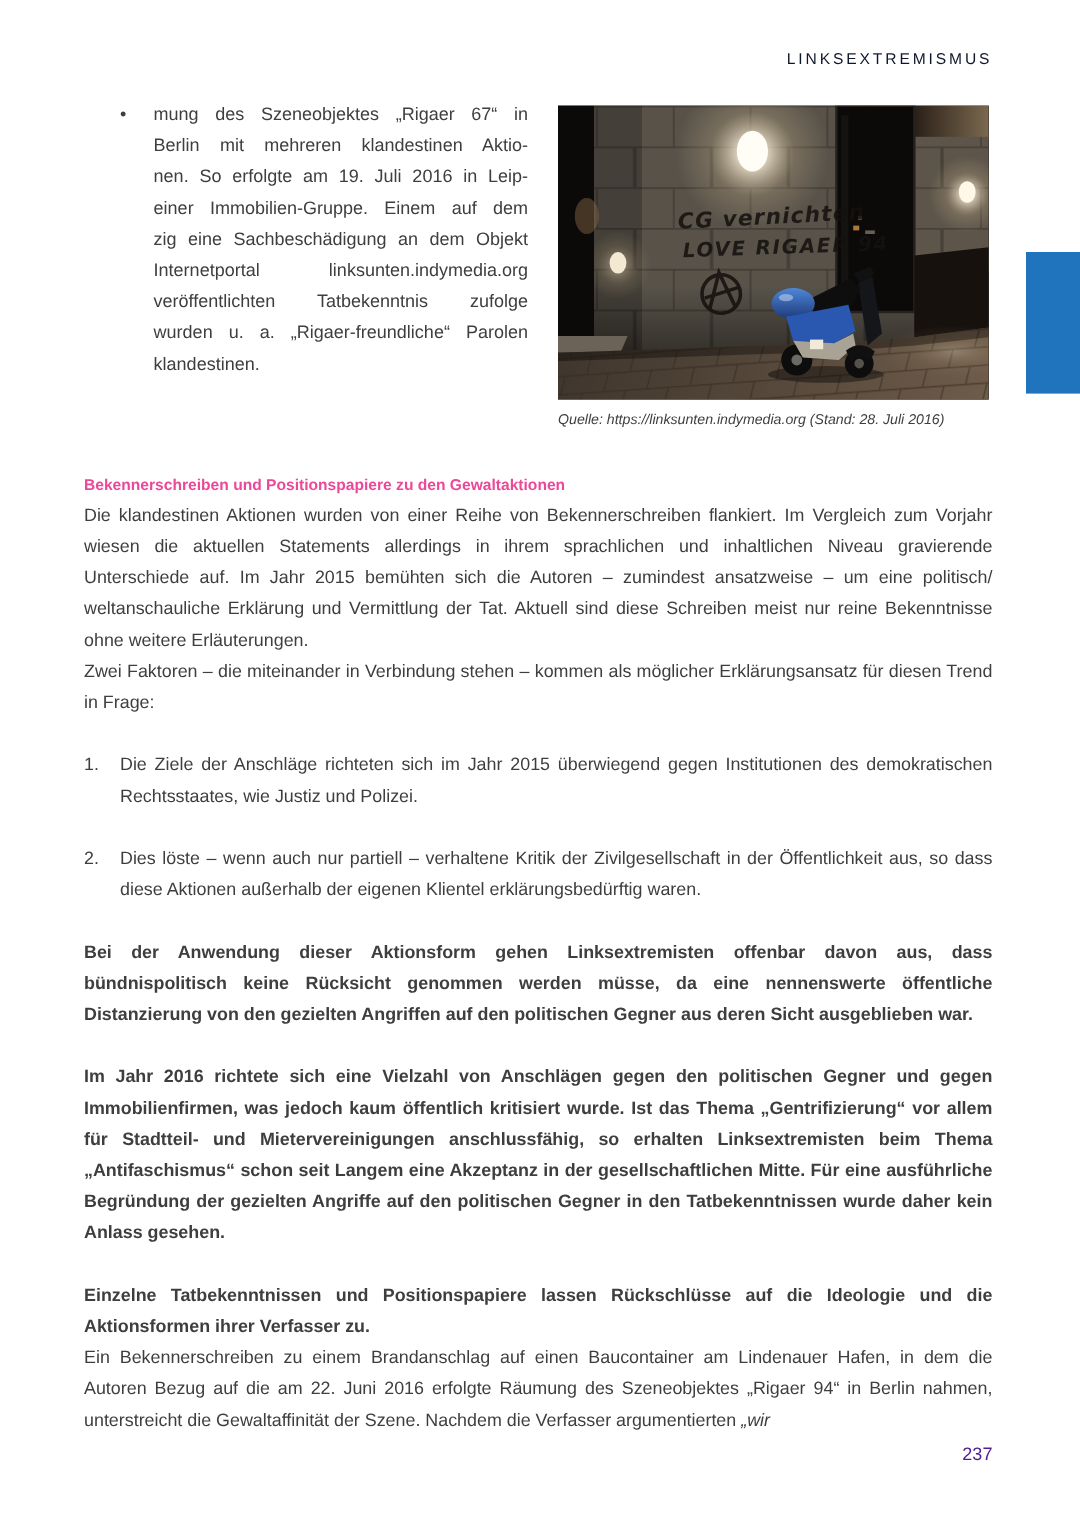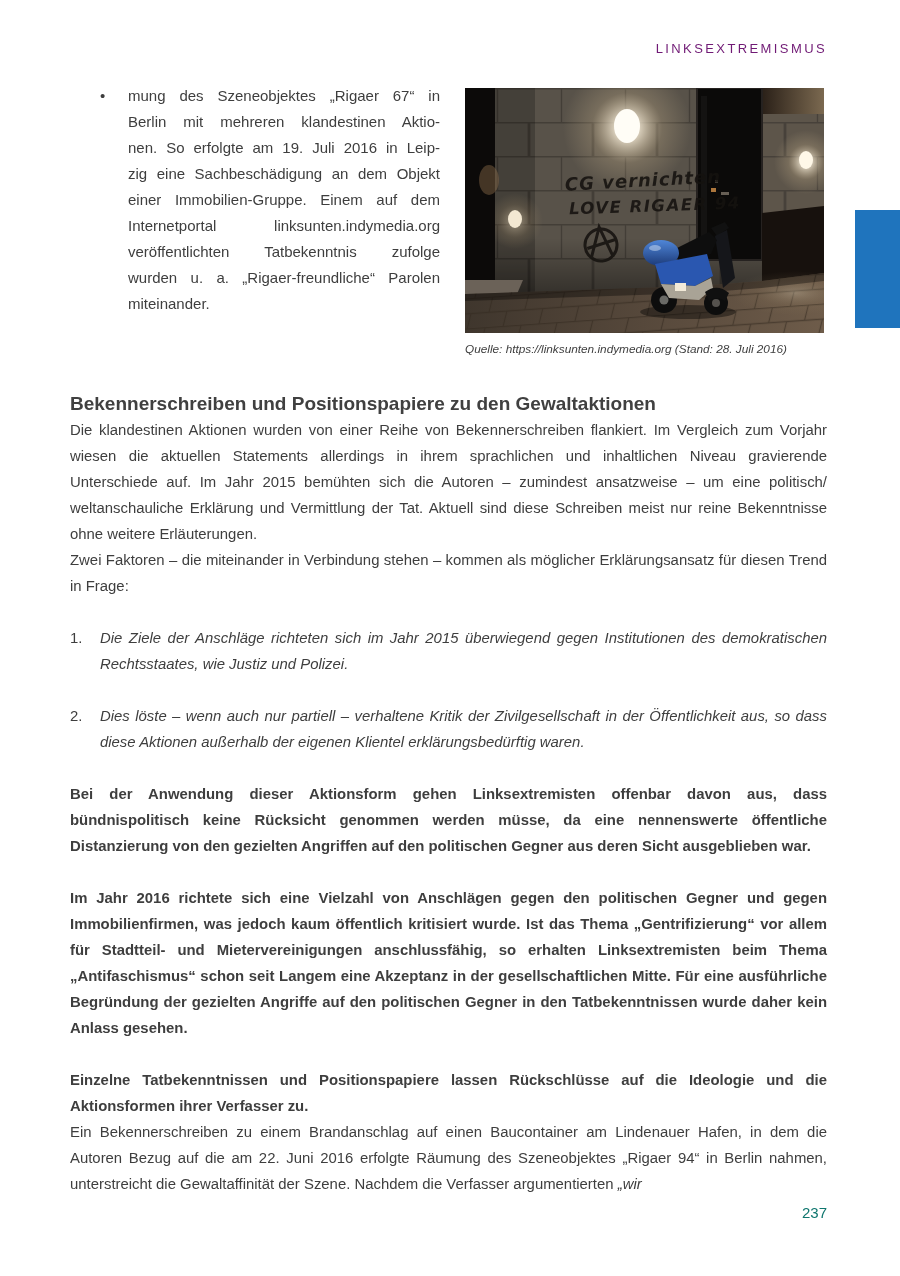--- a/index.html
+++ b/index.html
@@ -8,21 +8,21 @@
     font-family:"Liberation Sans",sans-serif;
     position:relative;overflow:hidden;
     color:#3e3e3e;
   }
   .page{position:absolute;inset:0;width:900px;height:1276px;}
 
   
   .running-header{
     position:absolute;top:41px;left:70px;width:757px;
     text-align:right;font-size:13px;letter-spacing:2.4px;
-    color:#701a75;font-weight:400;
+    color:#0f172a;font-weight:400;
   }
 
   
   .bullet-row{position:absolute;left:100px;top:83px;width:344px;display:flex;}
   .bullet-marker{width:28px;flex:none;font-size:15px;line-height:26px;color:#3e3e3e;}
   .bullet-text{width:312px;font-size:15px;line-height:26px;color:#3e3e3e;}
   .jline{display:block;text-align:justify;text-align-last:justify;}
   .jline.last{text-align-last:left;}
 
   
@@ -35,54 +35,54 @@
 
   
   .chapter-tab{position:absolute;right:0;top:210px;width:45px;height:118px;}
 
   
   .main{
     position:absolute;left:70px;top:391px;width:757px;
     font-size:14.9px;line-height:26px;color:#3e3e3e;
   }
   .main h2{
-    margin:0;font-size:19px;line-height:26px;font-weight:bold;color:#404040;
+    margin:0;font-size:13px;line-height:26px;font-weight:bold;color:#ec4899;
   }
   .main p{margin:0;text-align:justify;}
   .gap{margin-top:26px !important;font-weight:bold;}
   .num-item{display:flex;margin-top:26px;}
   .num-item .num{width:30px;flex:none;}
-  .num-item .itext{flex:1;text-align:justify;font-style:italic;}
+  .num-item .itext{flex:1;text-align:justify;}
   .main em{font-style:italic;}
 
   
   .page-number{
     position:absolute;top:1204px;left:70px;width:757px;
-    text-align:right;font-size:15px;color:#0f766e;
+    text-align:right;font-size:15px;color:#4c1d95;
   }
 </style>
 </head>
 <body>
 
 <div class="page">
 
   <div class="running-header">LINKSEXTREMISMUS</div>
 
   <div class="bullet-row">
     <div class="bullet-marker">•</div>
     <div class="bullet-text">
         <span class="jline">mung des Szeneobjektes „Rigaer 67“ in</span>
         <span class="jline">Berlin mit mehreren klandestinen Aktio-</span>
         <span class="jline">nen. So erfolgte am 19. Juli 2016 in Leip-</span>
+        <span class="jline">einer Immobilien-Gruppe. Einem auf dem</span>
         <span class="jline">zig eine Sachbeschädigung an dem Objekt</span>
-        <span class="jline">einer Immobilien-Gruppe. Einem auf dem</span>
         <span class="jline">Internetportal linksunten.indymedia.org</span>
         <span class="jline">veröffentlichten Tatbekenntnis zufolge</span>
         <span class="jline">wurden u. a. „Rigaer-freundliche“ Parolen</span>
-        <span class="jline last">miteinander.</span>
+        <span class="jline last">klandestinen.</span>
       </div>
   </div>
 
   <div class="photo">
     <svg width="359" height="245" viewBox="0 0 359 245" xmlns="http://www.w3.org/2000/svg">
       <defs>
         <radialGradient id="glowBig">
           <stop offset="0%" stop-color="#fffdf4" stop-opacity="0.95"></stop>
           <stop offset="20%" stop-color="#f7ecd6" stop-opacity="0.8"></stop>
           <stop offset="55%" stop-color="#c8b38e" stop-opacity="0.28"></stop>

